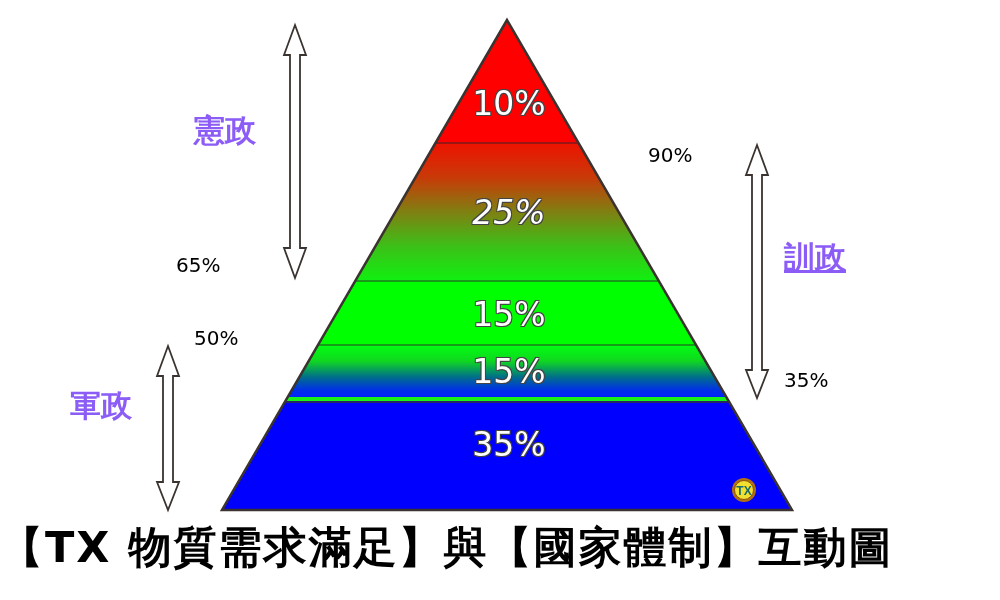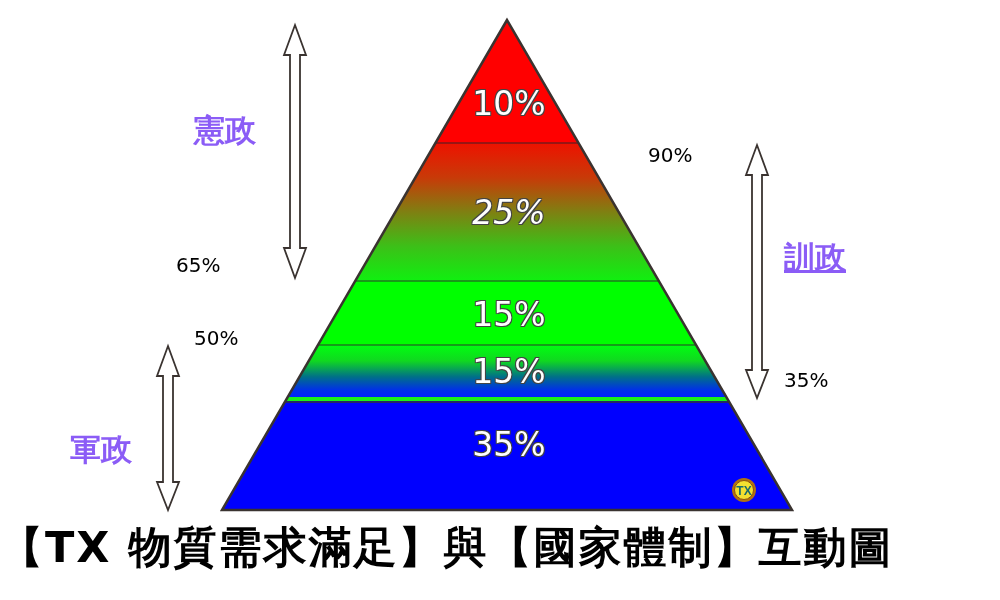--- a/index.html
+++ b/index.html
@@ -71,19 +71,19 @@
 
 <div class="band-lbl" style="left:409px; top:87px;">10%</div>
 <div class="band-lbl" style="left:409px; top:196px;font-style:italic;">25%</div>
 <div class="band-lbl" style="left:409px; top:298px;">15%</div>
 <div class="band-lbl" style="left:409px; top:355px;">15%</div>
 <div class="band-lbl" style="left:409px; top:428px;">35%</div>
 
 <div class="lbl" style="left:194px; top:115px;">憲政</div>
 <div class="pct" style="left:176px; top:255px;">65%</div>
 <div class="pct" style="left:194px; top:328px;">50%</div>
-<div class="lbl" style="left:70px; top:434px;">軍政</div>
+<div class="lbl" style="left:70px; top:390px;">軍政</div>
 
 <div class="pct" style="left:648px; top:145px;">90%</div>
 <div class="lbl" style="left:784px; top:242px;text-decoration:underline;">訓政</div>
 <div class="pct" style="left:784px; top:370px;">35%</div>
 
 <div class="title">【TX 物質需求滿足】與【國家體制】互動圖</div>
 
 </body></html>

